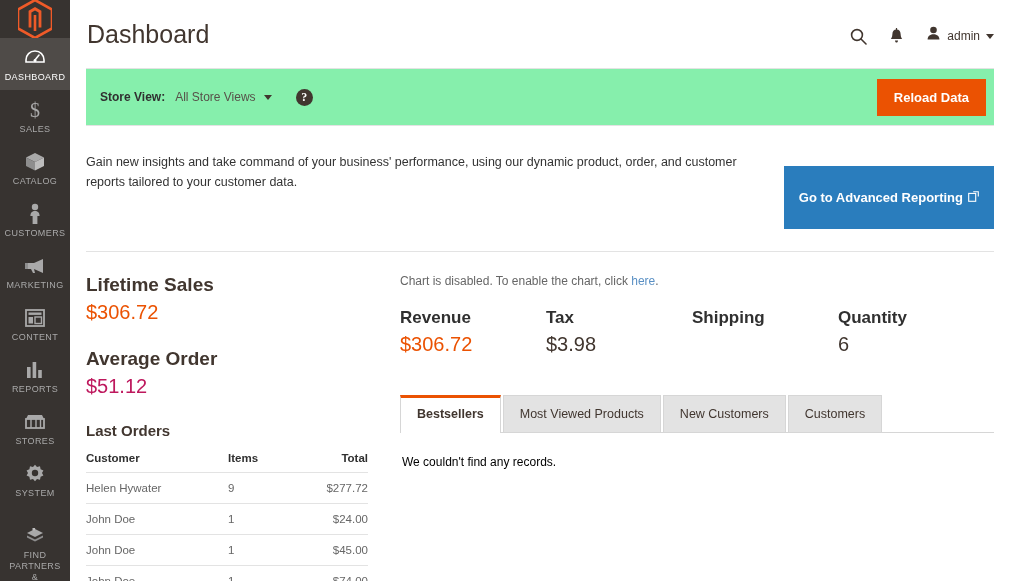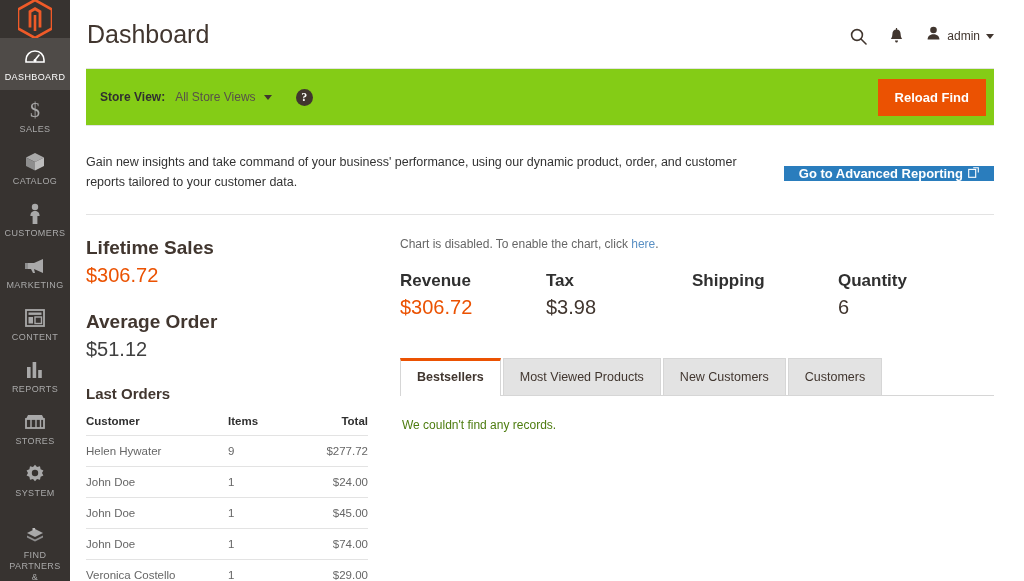--- a/index.html
+++ b/index.html
@@ -76,21 +76,21 @@
     width: 0; height: 0;
     border-left: 4px solid transparent;
     border-right: 4px solid transparent;
     border-top: 5px solid #41362f;
     display: inline-block;
   }
 
   
   .storeview-bar {
     margin: 10px 30px 0 16px;
-    background: #84cc16;
+    background: #86efac;
     border-top: 1px solid #e3e3e3;
     border-bottom: 1px solid #e3e3e3;
     height: 58px;
     display: flex; align-items: center;
     padding: 0 8px 0 14px;
     position: relative;
   }
   .sv-label { font-size: 12px; font-weight: bold; color: #303030; margin-right: 10px; }
   .sv-select {
     display: flex; align-items: center; gap: 8px; cursor: pointer;
@@ -123,41 +123,41 @@
   .adv-left { flex: 1 1 auto; padding-right: 24px; max-width: 700px; }
   .adv-title {
     font-size: 16px; font-weight: bold; color: #41362f;
     margin-bottom: 9px; letter-spacing: 0.1px;
   }
   .adv-desc { font-size: 12.5px; color: #333333; line-height: 20px; }
   .adv-btn {
     background: #2a7dbd; color: #ffffff;
     border: none; cursor: pointer;
     font-size: 13px; font-weight: bold;
-    padding: 0 15px;
+    padding: 24px 15px;
     display: flex; align-items: center; gap: 5px;
     white-space: nowrap;
     font-family: "Liberation Sans", sans-serif;
     margin-top: 14px;
   }
 
   
   .dash-body {
     display: flex;
     margin: 0 30px 0 16px;
     padding-top: 22px;
   }
   .dash-left { width: 300px; flex: 0 0 300px; padding-right: 18px; }
   .dash-right { flex: 1 1 auto; padding-left: 14px; }
 
   .totals-label {
     font-size: 19px; font-weight: bold; color: #41362f;
     margin-bottom: 2px;
   }
-  .totals-value { font-size: 20px; color: #404040; line-height: 28px; }
+  .totals-value { font-size: 20px; color: #be185d; line-height: 28px; }
   .totals-value.accent { color: #eb5202; }
   .totals-block { margin-bottom: 22px; }
 
   .last-orders-title {
     font-size: 15px; font-weight: bold; color: #41362f;
     margin-bottom: 9px;
   }
   table.orders { width: 100%; border-collapse: collapse; }
   table.orders th {
     font-size: 11.5px; font-weight: bold; color: #303030;
@@ -203,21 +203,21 @@
     border-top: 3px solid #eb5202;
     padding-top: 8px;
     margin-bottom: -1px;
     padding-bottom: 10px;
   }
   .tab.active::after {
     content: ""; position: absolute; left: 0; right: 0; bottom: -1px;
     height: 1px; background: #ffffff;
   }
   .tab-panel { padding: 22px 2px 0 2px; }
-  .empty-msg { font-size: 12px; color: #4d7c0f; }
+  .empty-msg { font-size: 12px; color: #000000; }
 </style>
 </head>
 <body>
 
 <div class="app">
 
   <div class="sidebar">
     <div class="logo-wrap">
       <svg class="logo-hex" width="34" height="38" viewBox="0 0 34 38">
         <path d="M17 0 L34 9.6 L34 28.4 L17 38 L0 28.4 L0 9.6 Z" fill="none" stroke="#ef5a28" stroke-width="2.6"></path>
@@ -367,21 +367,21 @@
       </div>
     </div>
 
     <div class="storeview-bar">
       <span class="sv-label">Store View:</span>
       <span class="sv-select">
         <span class="sv-value">All Store Views</span>
         <span class="caret-down"></span>
       </span>
       <span class="help-icon">?</span>
-      <button class="reload-btn">Reload Find</button>
+      <button class="reload-btn">Reload Data</button>
     </div>
 
     <div class="adv-section">
       <div class="adv-left">
         <div class="adv-desc">Gain new insights and take command of your business' performance, using our dynamic product, order, and customer reports tailored to your customer data.</div>
       </div>
       <button class="adv-btn">
         <span>Go to Advanced Reporting</span>
         <span>
           <svg width="11" height="11" viewBox="0 0 11 11">

